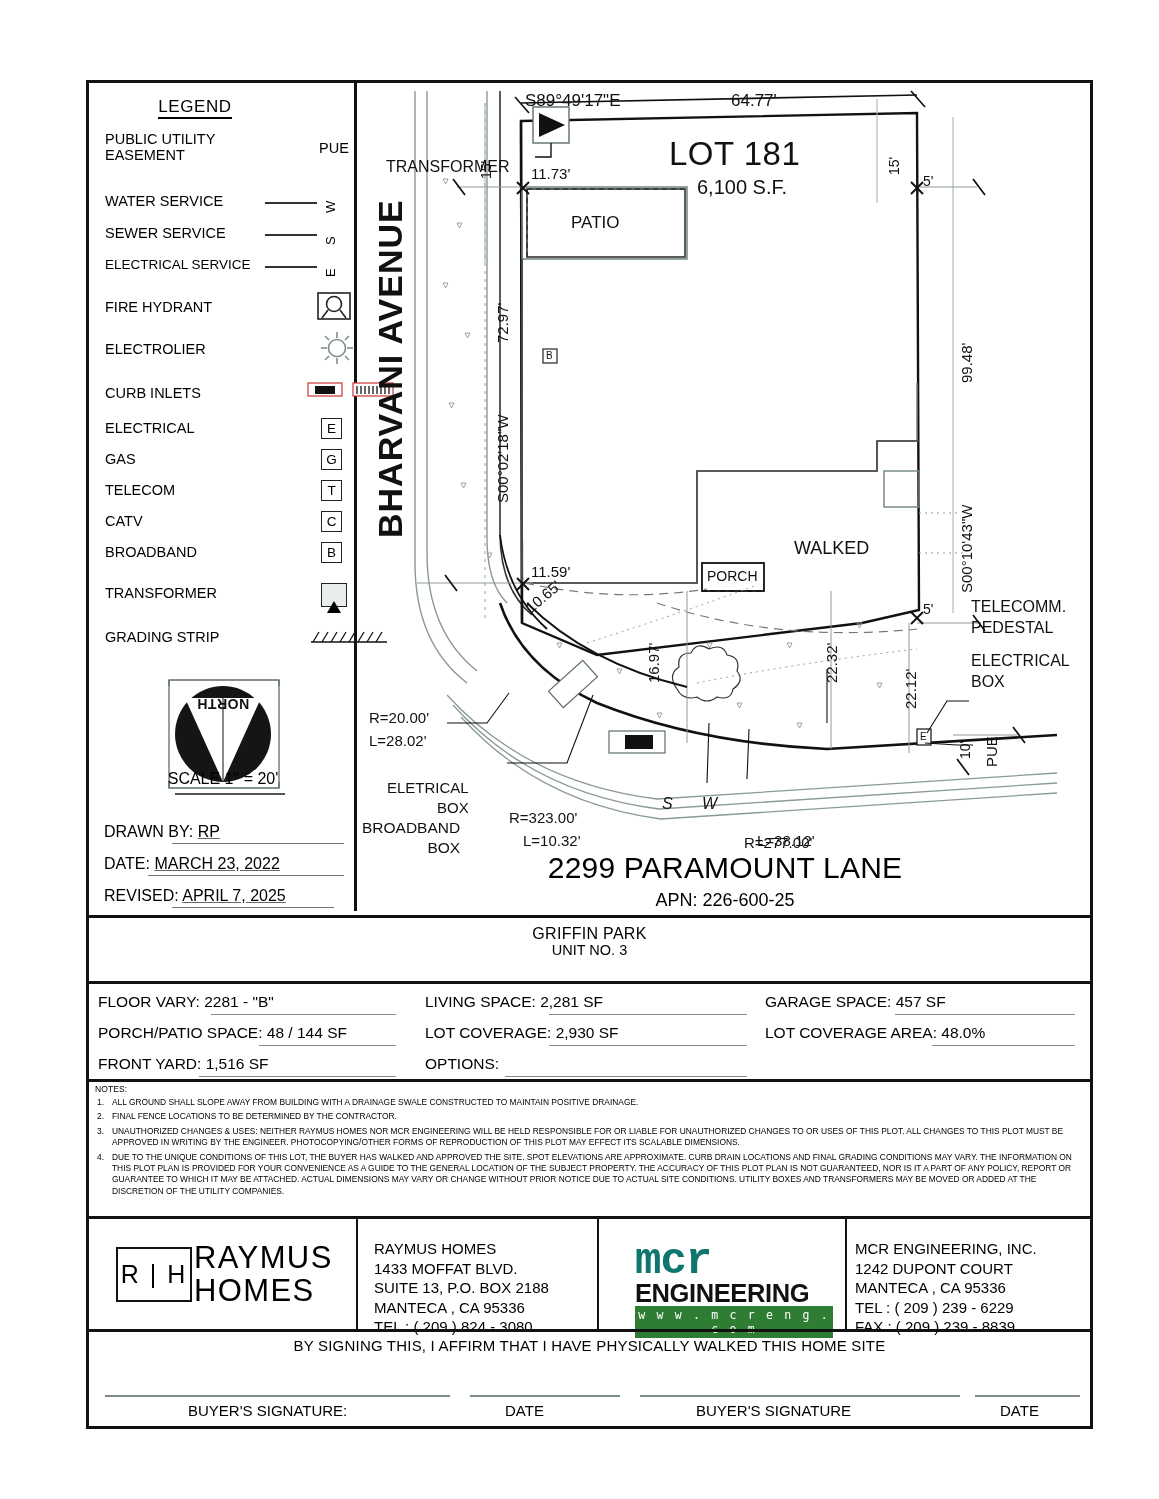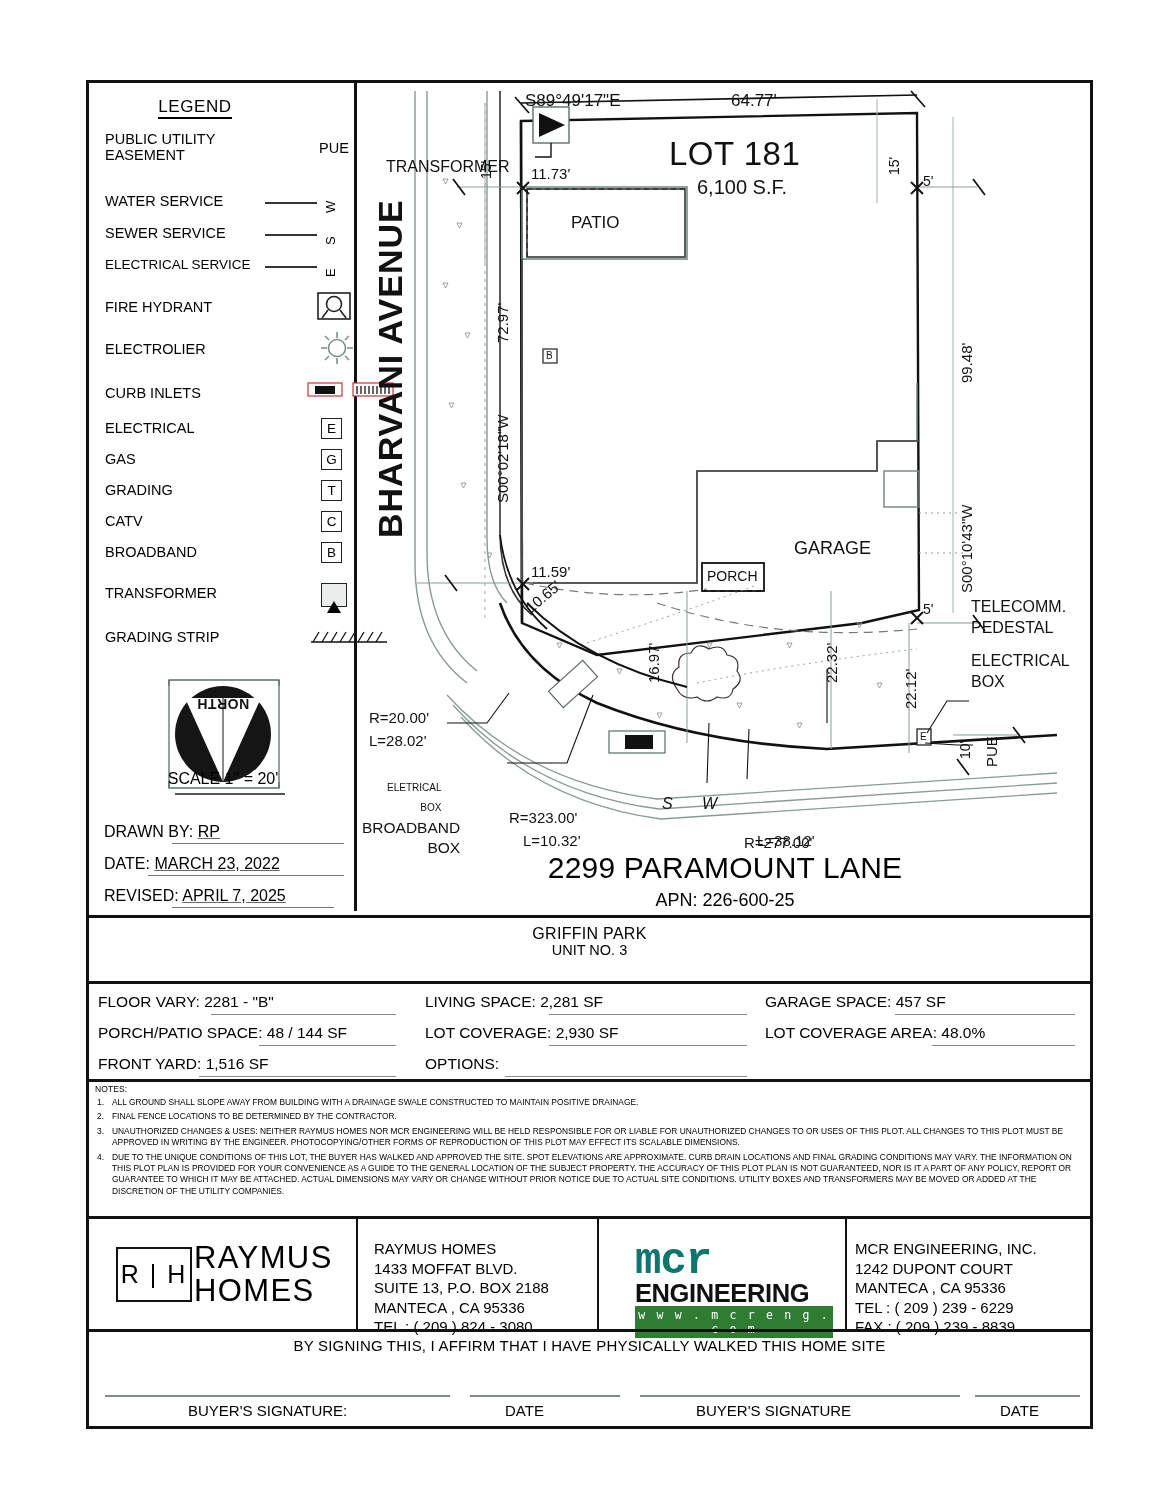--- a/index.html
+++ b/index.html
@@ -267,21 +267,21 @@
           <span class="ubox">E</span>
         </div>
     </div>
     <div class="lg-row" style="top:368px;">
       <div class="lg-label">GAS</div>
       <div class="lg-sym">
           <span class="ubox">G</span>
         </div>
     </div>
     <div class="lg-row" style="top:399px;">
-      <div class="lg-label">GRADING</div>
+      <div class="lg-label">TELECOM</div>
       <div class="lg-sym">
           <span class="ubox">T</span>
         </div>
     </div>
     <div class="lg-row" style="top:430px;">
       <div class="lg-label">CATV</div>
       <div class="lg-sym">
           <span class="ubox">C</span>
         </div>
     </div>
@@ -530,32 +530,32 @@
     <div class="planlabel" style="left:566px;top:518px;font-size:14px;">5'</div>
 
     <div class="planlabel" style="left:174px;top:82px;font-size:15px;">11.73'</div>
     <div class="planlabel" style="left:174px;top:480px;font-size:15px;">11.59'</div>
     <div class="planlabel" style="left:165px;top:520px;font-size:15px;transform:rotate(-40deg);transform-origin:left top;">10.65'</div>
     <div class="planlabel rot90" style="left:288px;top:600px;font-size:15px;">16.97'</div>
     <div class="planlabel rot90" style="left:466px;top:600px;font-size:15px;">22.32'</div>
     <div class="planlabel rot90" style="left:545px;top:626px;font-size:15px;">22.12'</div>
 
     <div class="planlabel" style="left:214px;top:130px;font-size:17px;">PATIO</div>
-    <div class="planlabel" style="left:437px;top:455px;font-size:18px;">GARAGE</div>
+    <div class="planlabel" style="left:437px;top:455px;font-size:18px;">WALKED</div>
     <div class="planlabel" style="left:350px;top:485px;font-size:14px;">PORCH</div>
     <div class="planlabel" style="left:29px;top:75px;font-size:16px;">TRANSFORMER</div>
 
     <div class="planlabel" style="left:12px;top:626px;font-size:15px;">R=20.00'</div>
     <div class="planlabel" style="left:12px;top:649px;font-size:15px;">L=28.02'</div>
     <div class="planlabel" style="left:152px;top:726px;font-size:15px;">R=323.00'</div>
     <div class="planlabel" style="left:166px;top:749px;font-size:15px;">L=10.32'</div>
     <div class="planlabel" style="left:387px;top:726px;font-size:15px;margin-top:25px;">R=277.00'</div>
     <div class="planlabel" style="left:400px;top:749px;font-size:15px;">L=38.12'</div>
 
-    <div class="planlabel" style="left:30px;top:695px;font-size:10px;text-align:right;white-space:pre-line;line-height:20px;">ELETRICAL
+    <div class="planlabel" style="left:30px;top:695px;font-size:15px;text-align:right;white-space:pre-line;line-height:20px;">ELETRICAL
 BOX</div>
     <div class="planlabel" style="left:5px;top:735px;font-size:15.5px;text-align:right;white-space:pre-line;line-height:20px;">BROADBAND
 BOX</div>
     <div class="planlabel" style="left:614px;top:513px;font-size:16px;white-space:pre-line;line-height:21px;">TELECOMM.
 PEDESTAL</div>
     <div class="planlabel" style="left:614px;top:567px;font-size:16px;white-space:pre-line;line-height:21px;">ELECTRICAL
 BOX</div>
 
     <div class="planlabel rot90" style="left:600px;top:676px;font-size:14px;">10'</div>
     <div class="planlabel rot90" style="left:626px;top:684px;font-size:15px;">PUE</div>

